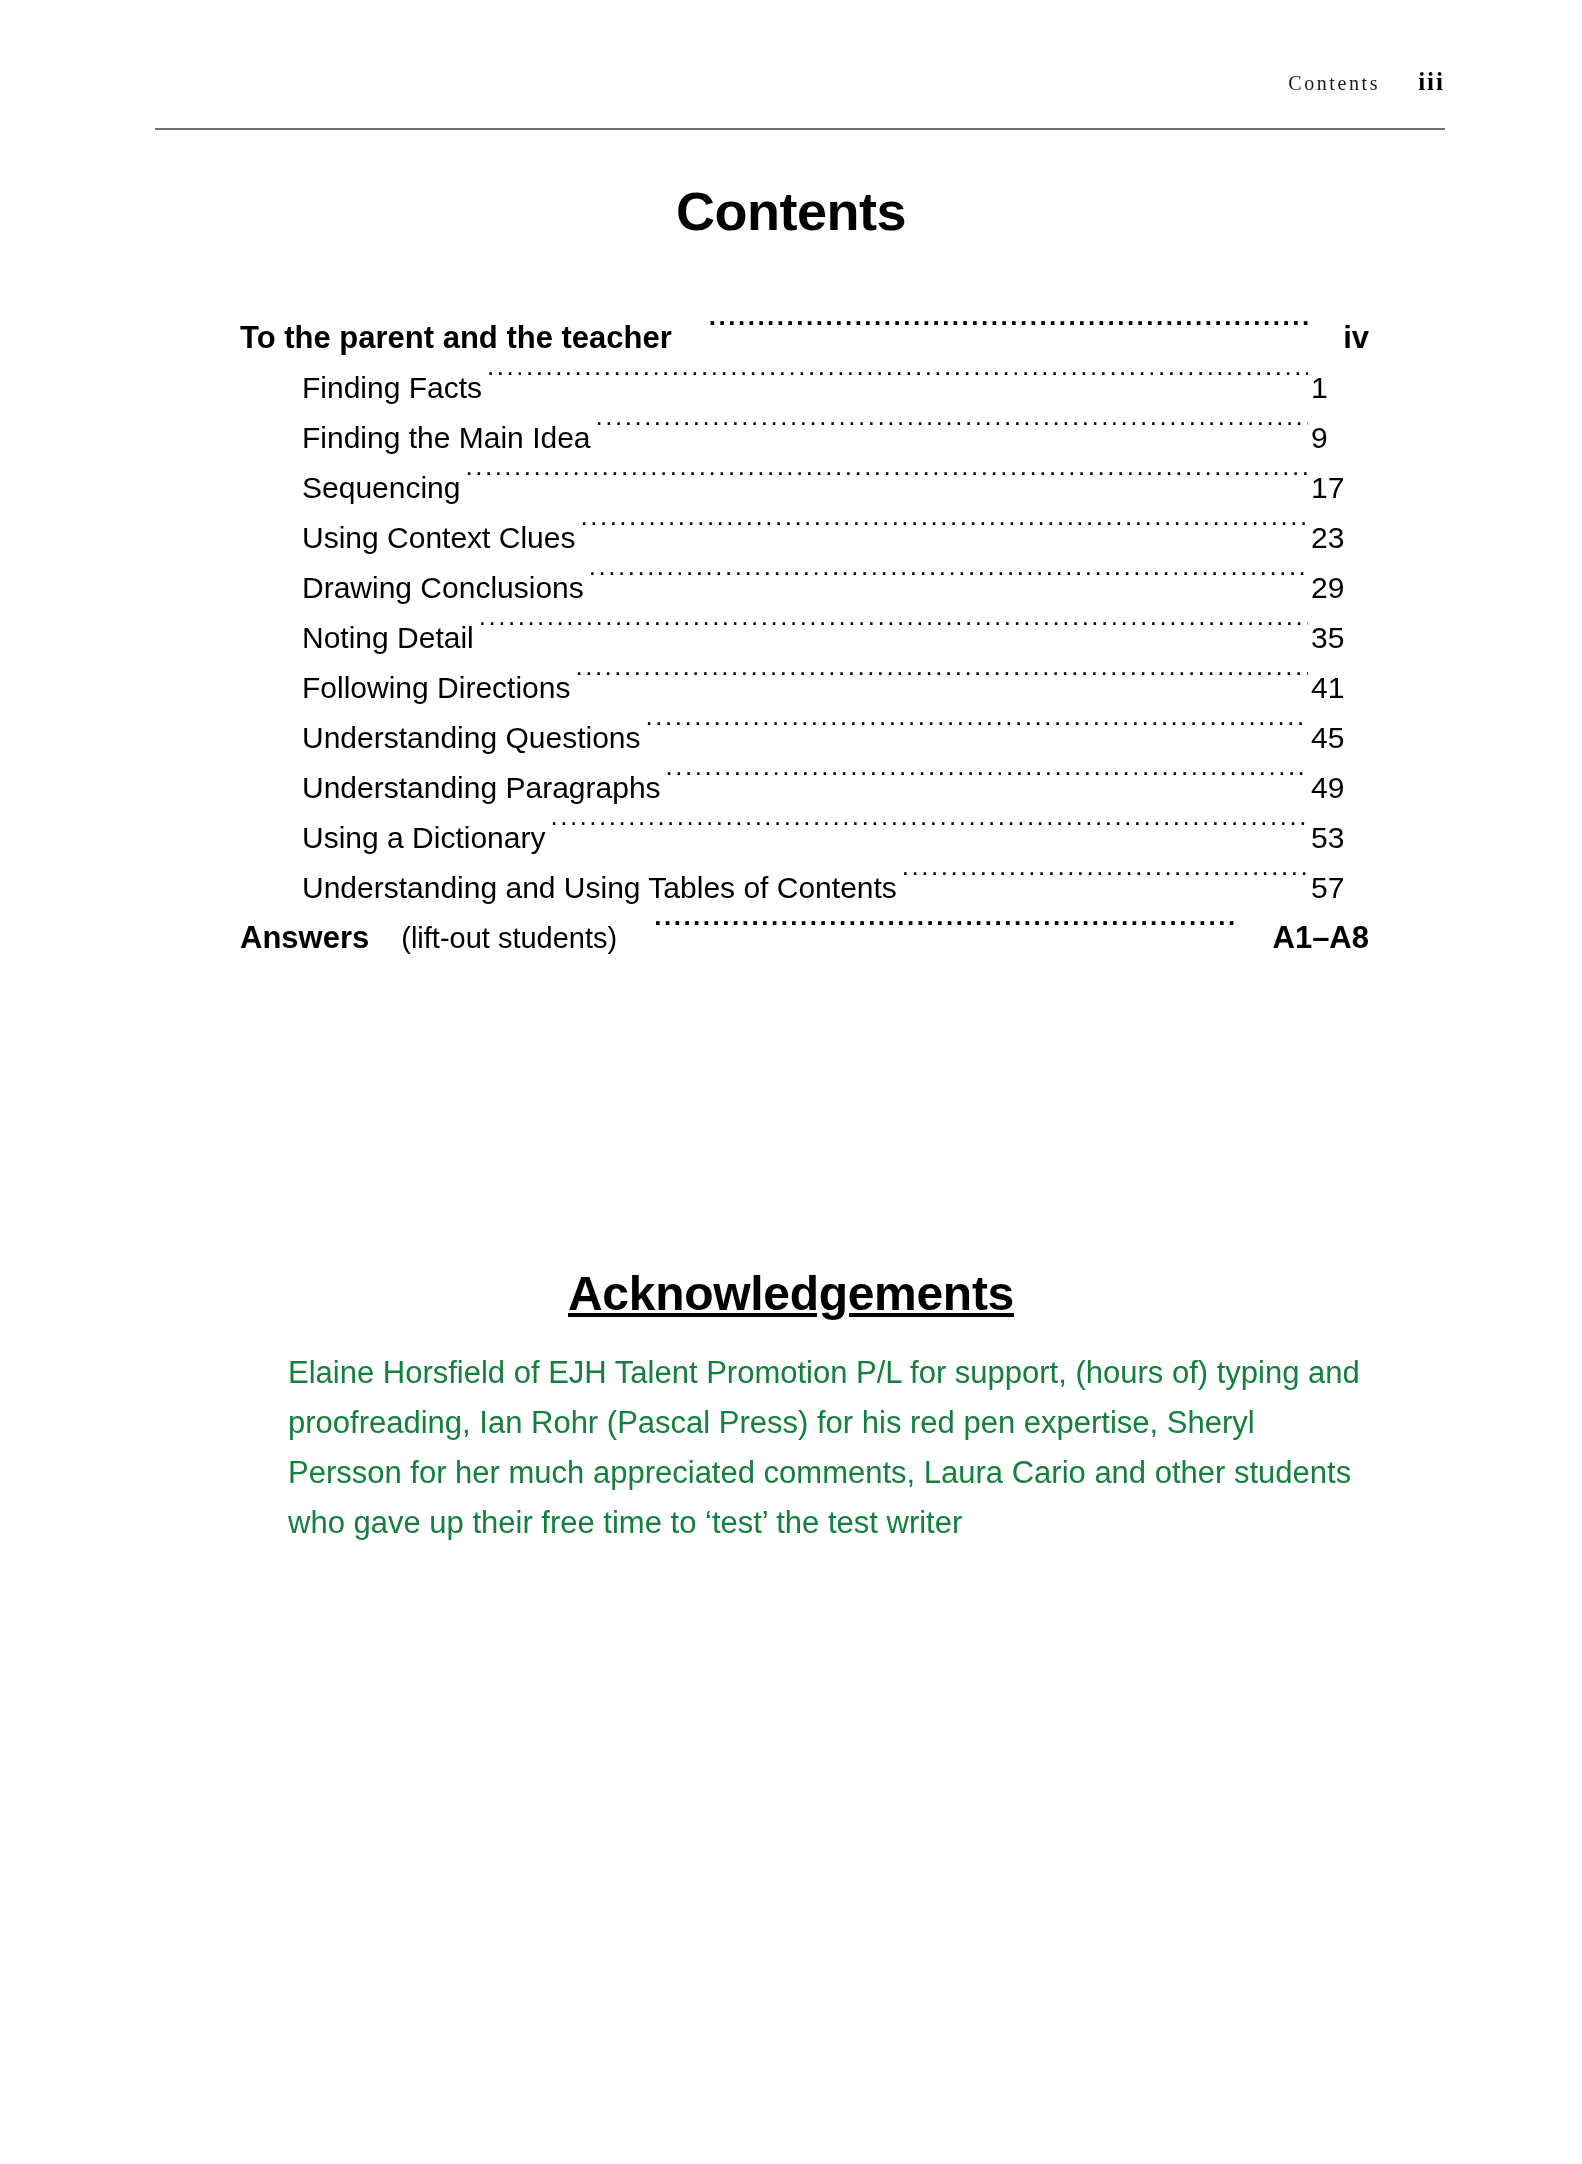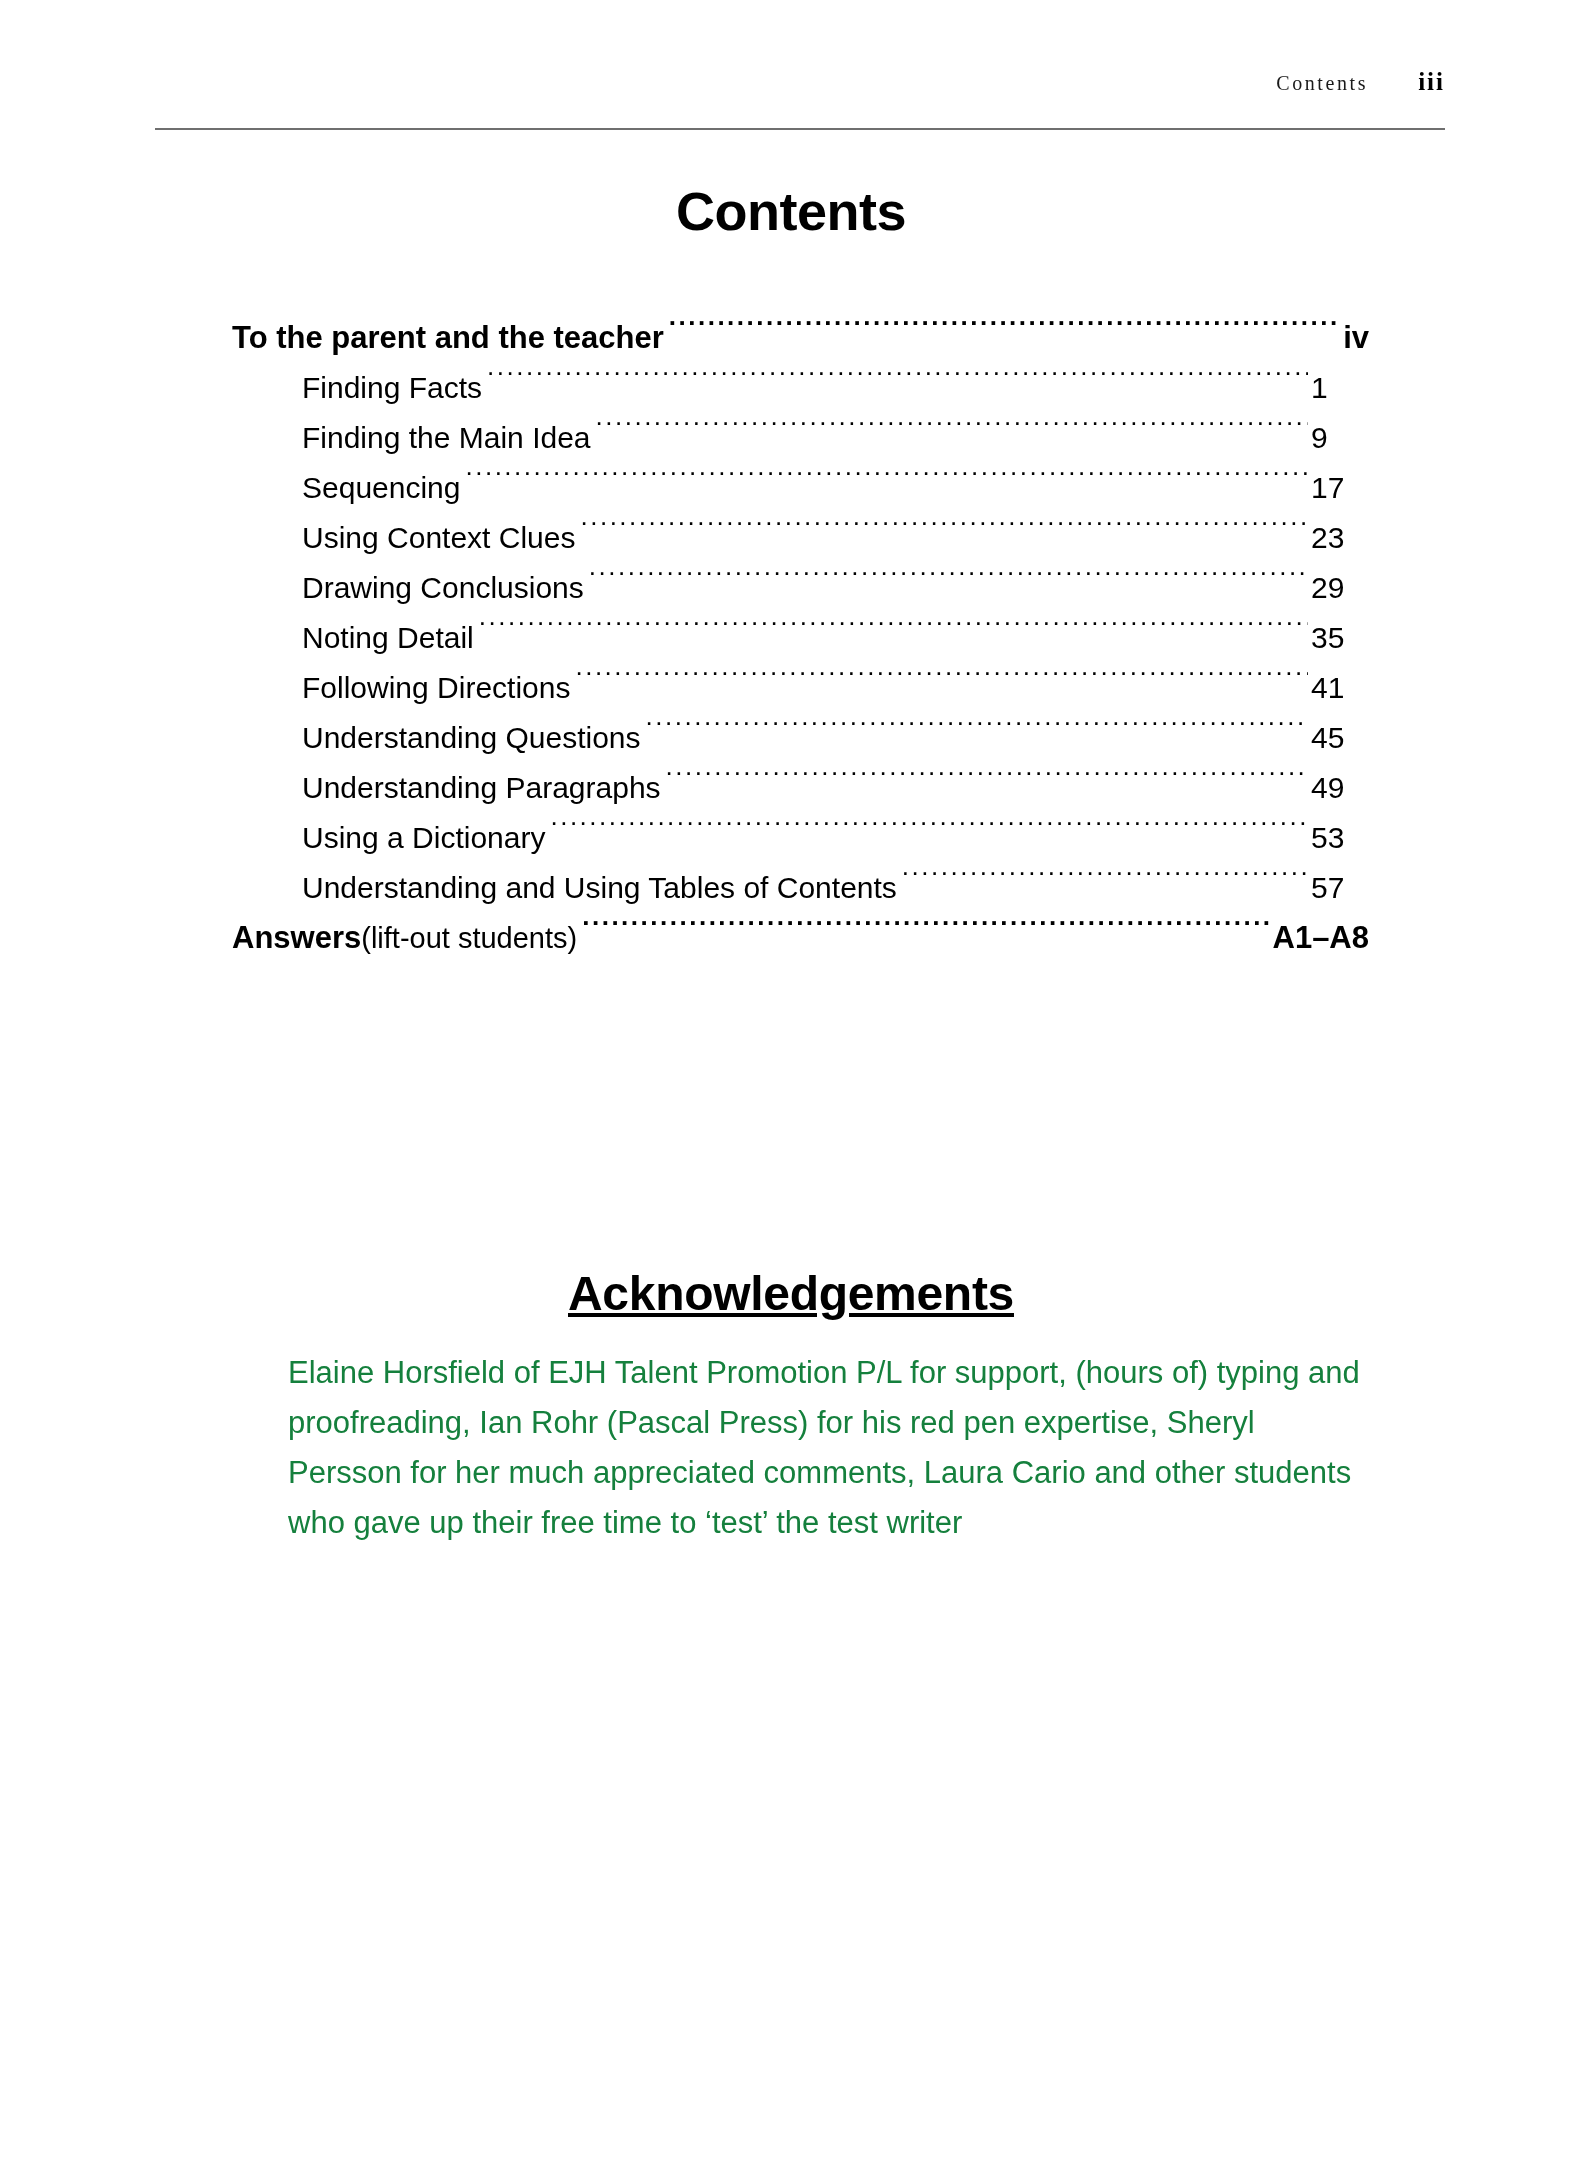--- a/index.html
+++ b/index.html
@@ -37,21 +37,21 @@
   .running-header .hdr-label {
     font-size: 20px;
     letter-spacing: 2.6px;
     color: #1a1a1a;
     font-family: "Liberation Serif", serif;
   }
   .running-header .hdr-page {
     font-size: 25px;
     font-weight: bold;
     letter-spacing: 2px;
-    margin-left: 50px;
+    margin-left: 38px;
     font-family: "Liberation Serif", serif;
   }
   .header-rule {
     position: absolute;
     left: 155px;
     top: 120px;
     width: 1290px;
     height: 2px;
     background: #6f6f6f;
   }
@@ -78,21 +78,22 @@
   .toc-row {
     display: flex;
     align-items: baseline;
     font-size: 30px;
     line-height: 50px;
     white-space: nowrap;
   }
   .toc-row.level-0 {
     font-weight: bold;
     font-size: 31px;
-    margin-left: 8px;
+    margin-left: 16px;
+    gap: 32px;
   }
   .toc-row.level-1 {
     margin-left: 78px;
     font-weight: normal;
   }
   .toc-row .title {
     flex: 0 0 auto;
   }
   .toc-row .sub {
     flex: 0 0 auto;

